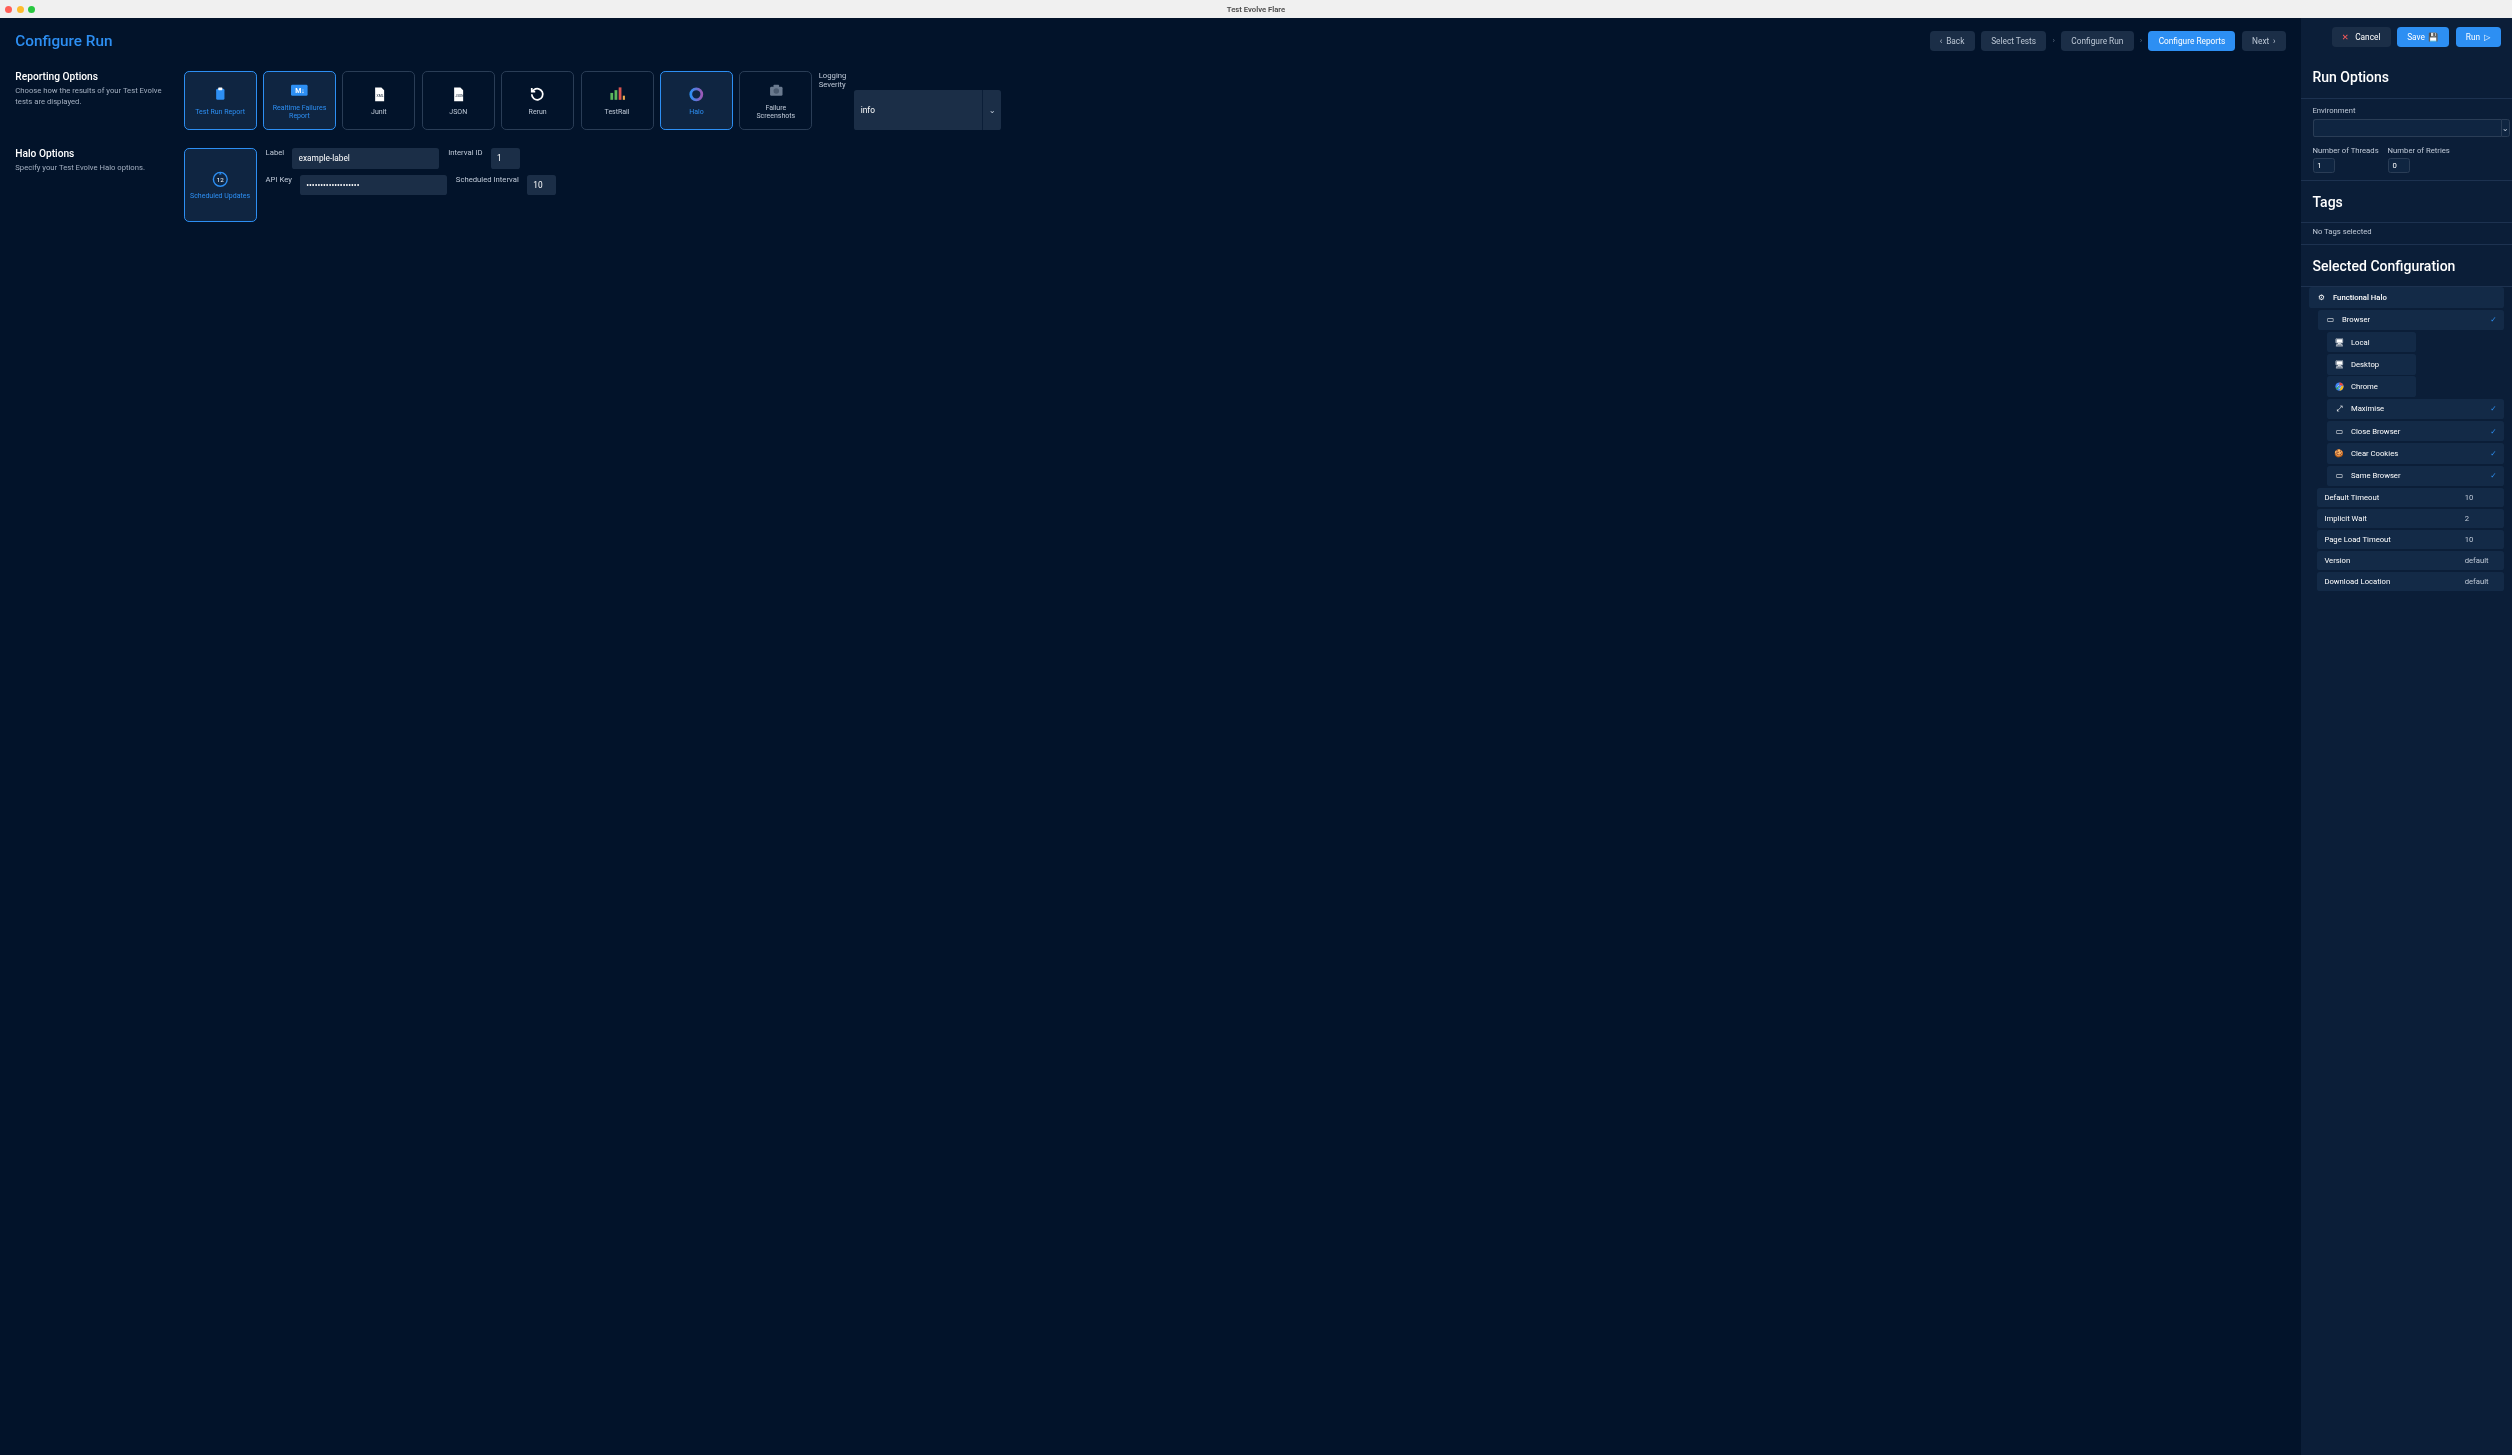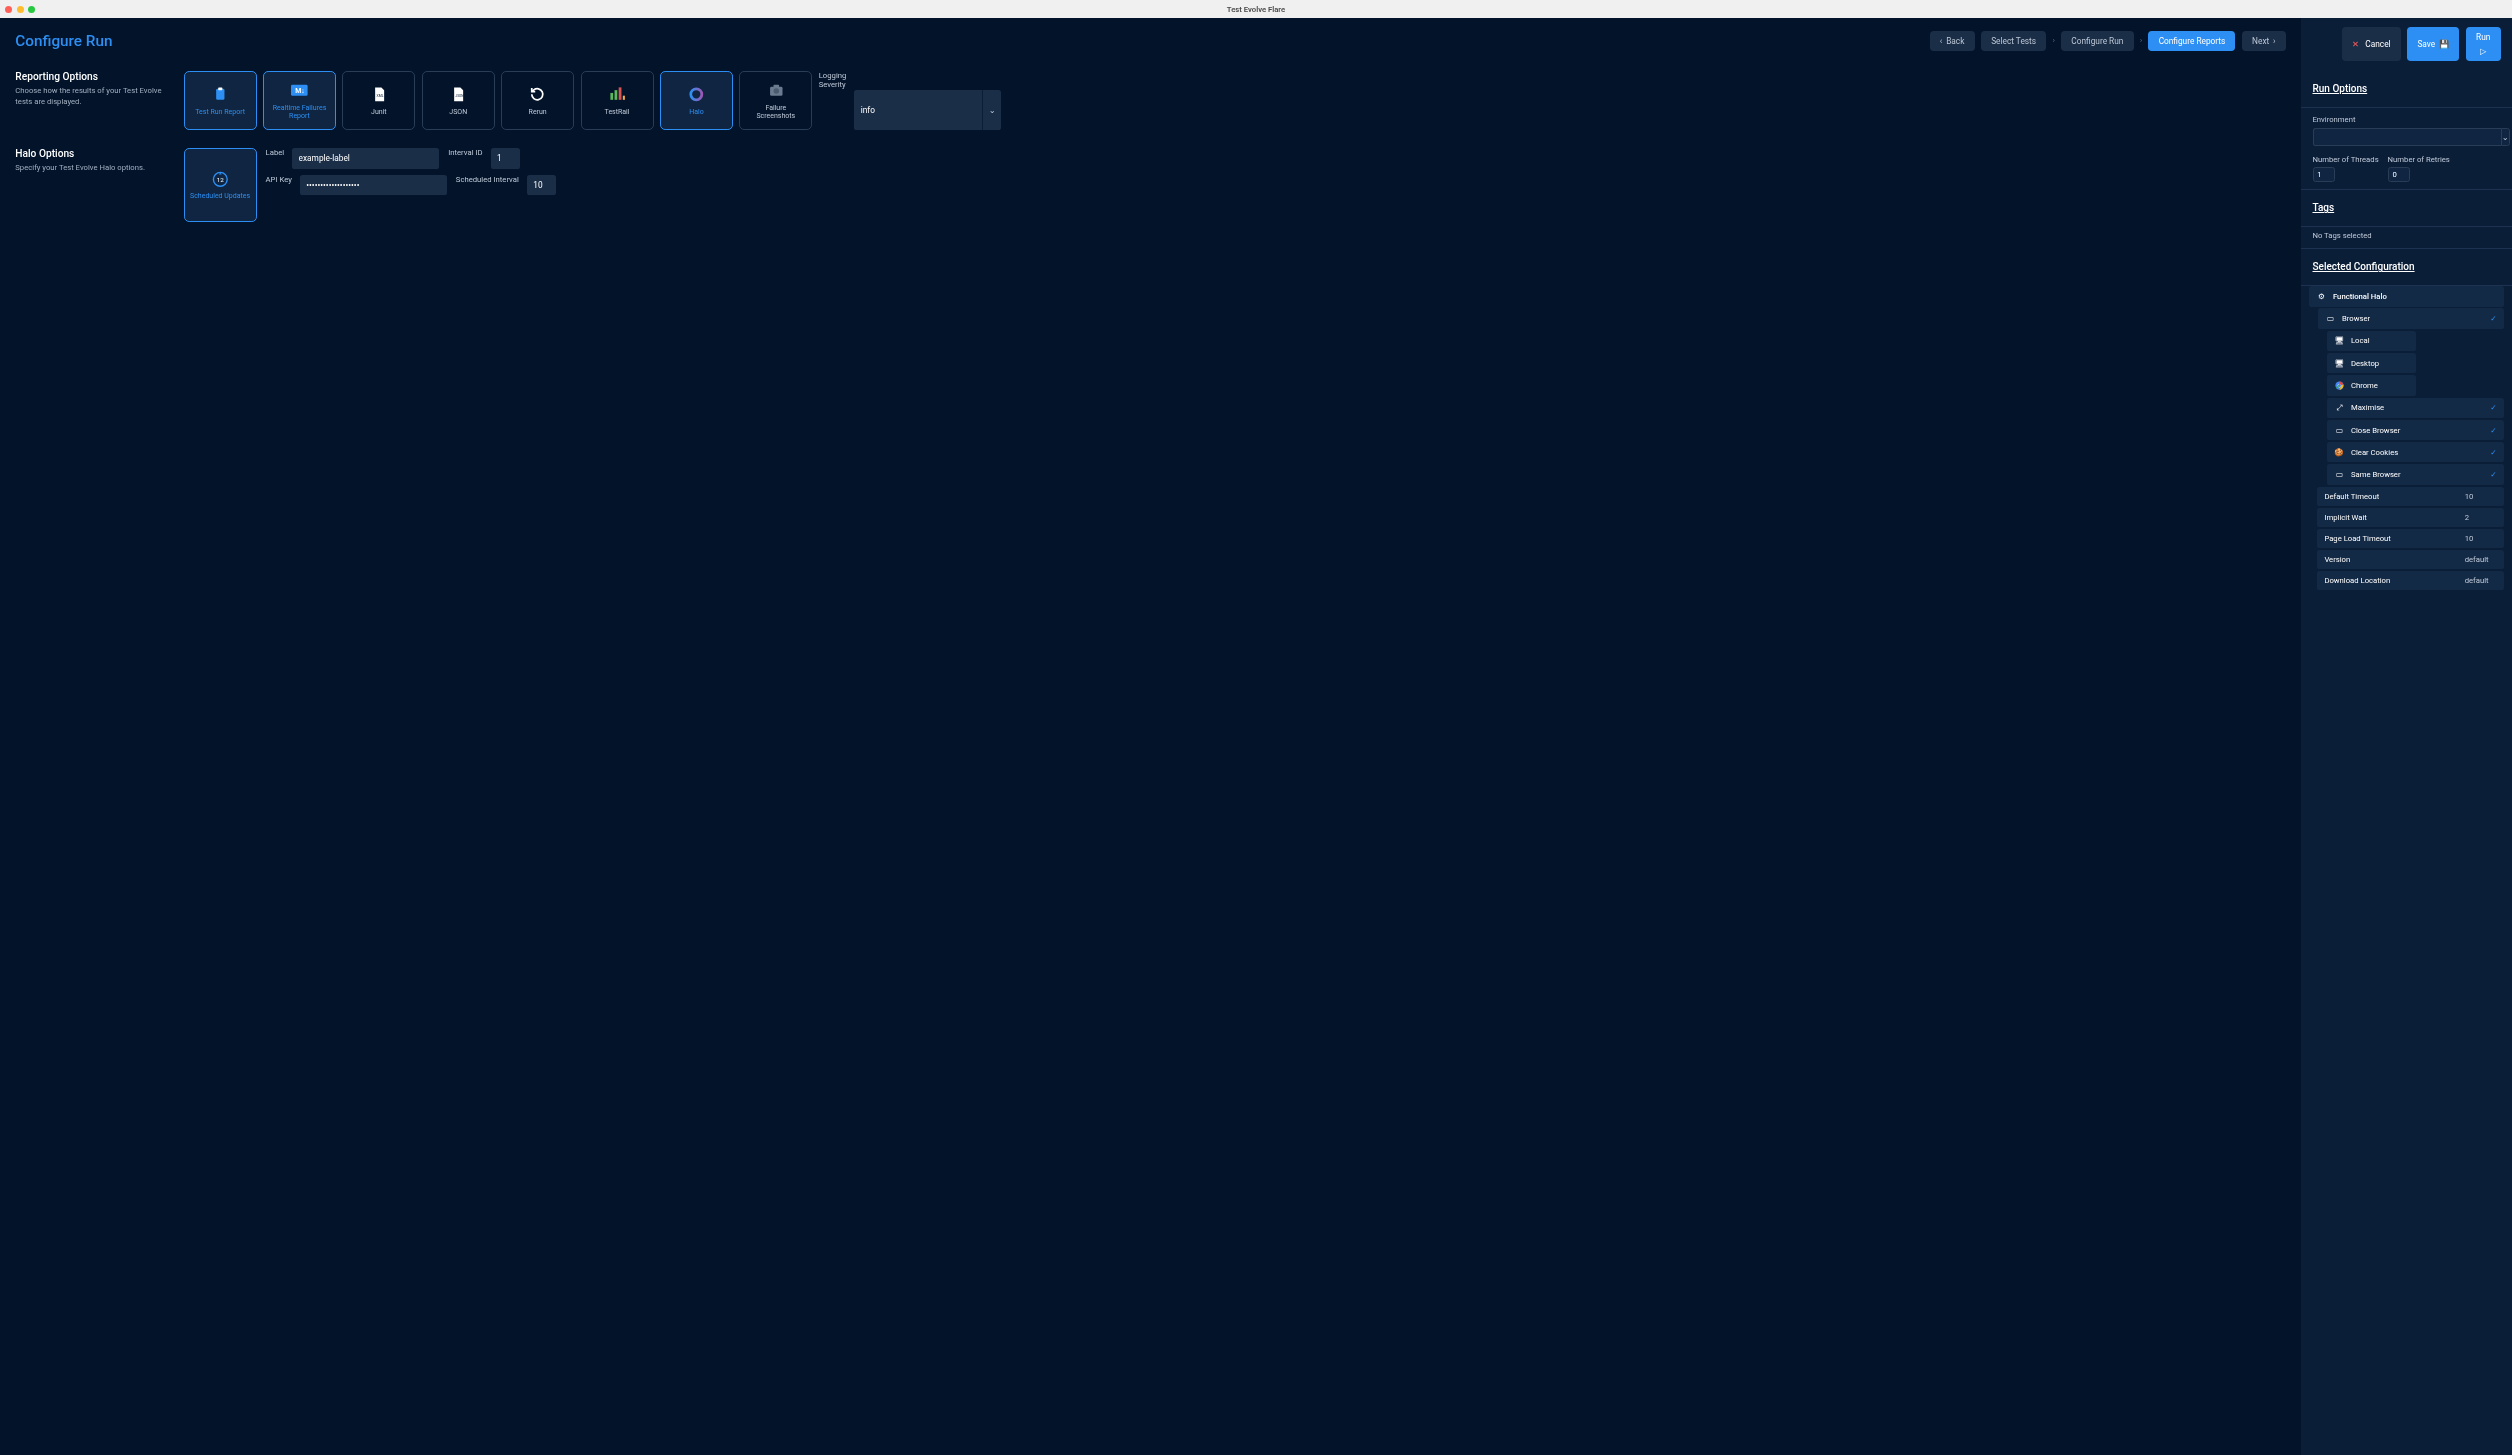--- a/index.html
+++ b/index.html
@@ -35,23 +35,23 @@
 .form-field { display: flex; flex-direction: row; gap: 8px; }
 .form-field label { font-size: 7.7px; color: #c0cad8; }
 .input, .select { background: #1b2e47; border: none; border-radius: 2.6px; padding: 5.1px 6.4px; color: #fff; font-size: 8.3px; outline: none; }
 .select-wrap { position: relative; display: flex; margin-top: 19px; }
 .select-wrap .input { flex: 1; border-radius: 2.6px 0 0 2.6px; }
 .select-btn { width: 19px; background: #1b2e47; border-left: 0.6px solid #0b1e38; border-radius: 0 2.6px 2.6px 0; display: flex; align-items: center; justify-content: center; cursor: pointer; color: #c0cad8; }
 .sidebar-top { display: flex; justify-content: flex-end; gap: 6.4px; padding: 9px 11.5px; }
 .btn-cancel { background: #1b2e47; color: #fff; }
 .btn-cancel .x { color: #ff5b5b; margin-right: 2.6px; }
 .btn-save { background: #2d8ff3; color: #fff; }
-.btn-run { background: #2d8ff3; color: #fff; flex-direction: column; }
+.btn-run { background: #2d8ff3; color: #fff; }
 .side-section { padding: 6.4px 11.5px; }
-.side-section-title { font-size: 10px; font-weight: 500; padding: 6.4px 0; text-decoration: underline; }
+.side-section-title { font-size: 14px; font-weight: 500; padding: 6.4px 0; }
 .side-divider { border-bottom: 0.6px solid #1d3250; }
 .env-select-wrap { display: flex; margin-top: 3.8px; }
 .env-input { flex: 1; background: #0f2541; border: 0.6px solid #2a3d56; border-right: none; border-radius: 2.6px 0 0 2.6px; height: 18px; padding: 0 5.1px; color: #fff; }
 .env-btn { width: 19px; background: #0f2541; border: 0.6px solid #2a3d56; border-radius: 0 2.6px 2.6px 0; display: flex; align-items: center; justify-content: center; cursor: pointer; color: #c0cad8; }
 .number-row { display: flex; gap: 9px; margin-top: 9px; }
 .num-field { display: flex; flex-direction: column; gap: 3.2px; }
 .num-field label { font-size: 7.7px; color: #c0cad8; }
 .num-input { width: 22px; background: #0f2541; border: 0.6px solid #2a3d56; border-radius: 2.6px; height: 15.3px; color: #fff; text-align: left; padding: 0 3.8px; font-size: 7.7px; }
 .no-tags { font-size: 7.7px; color: #c0cad8; padding: 3.8px 11.5px 7.7px; }
 .config-root { padding: 0 7.7px 12.8px; }

